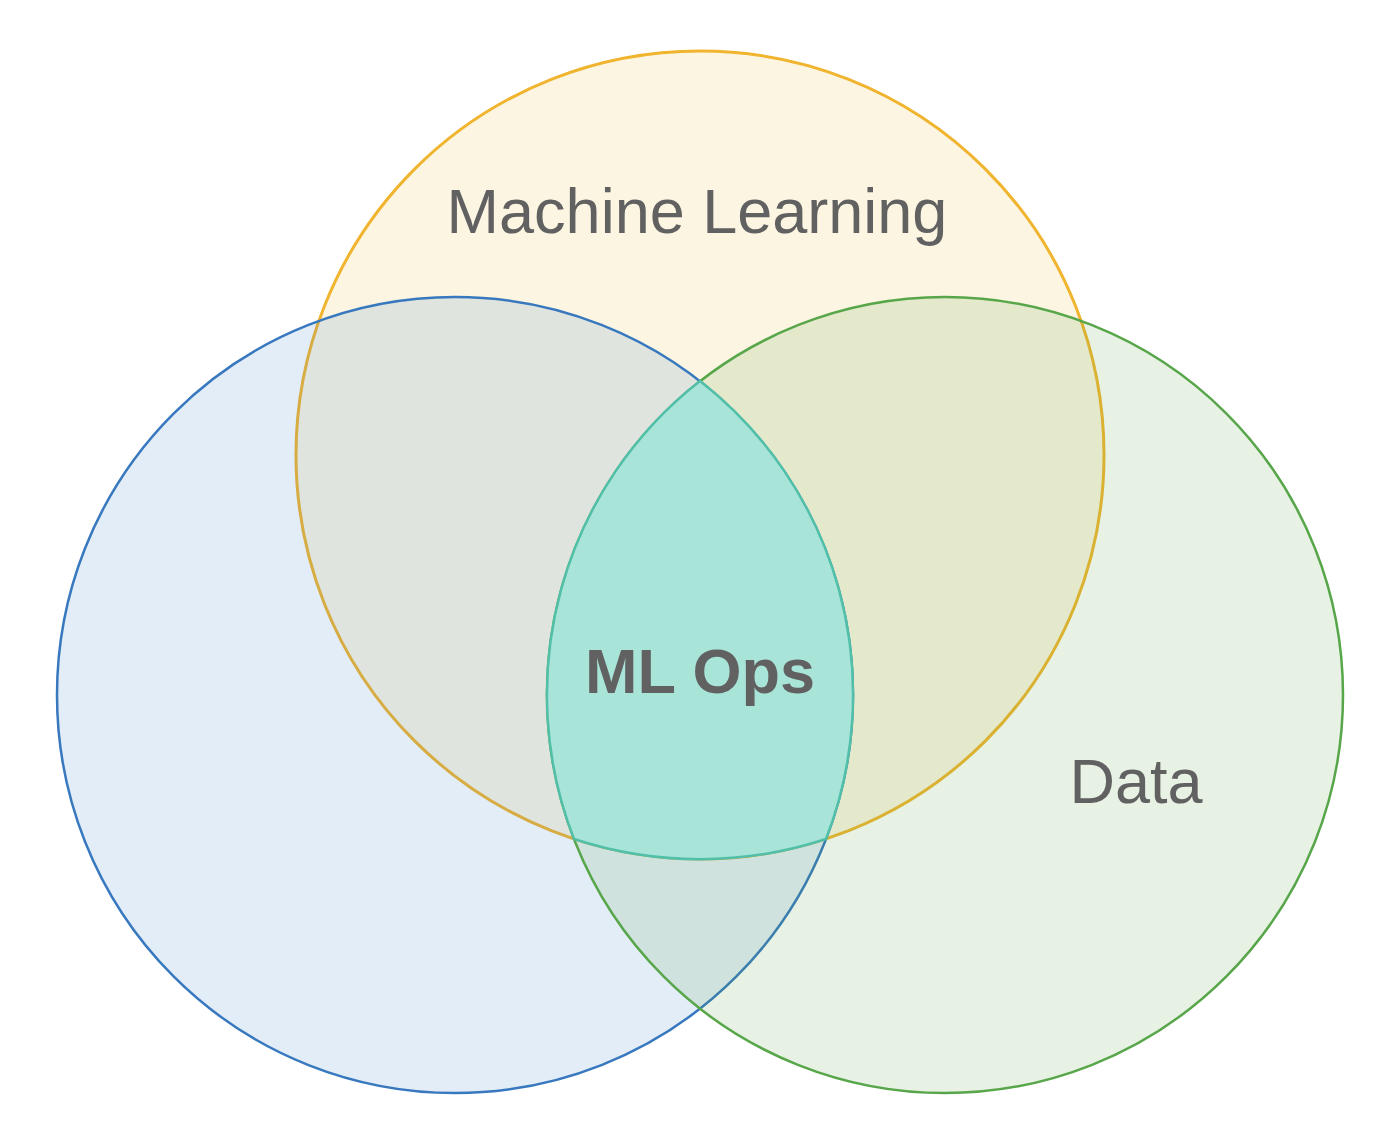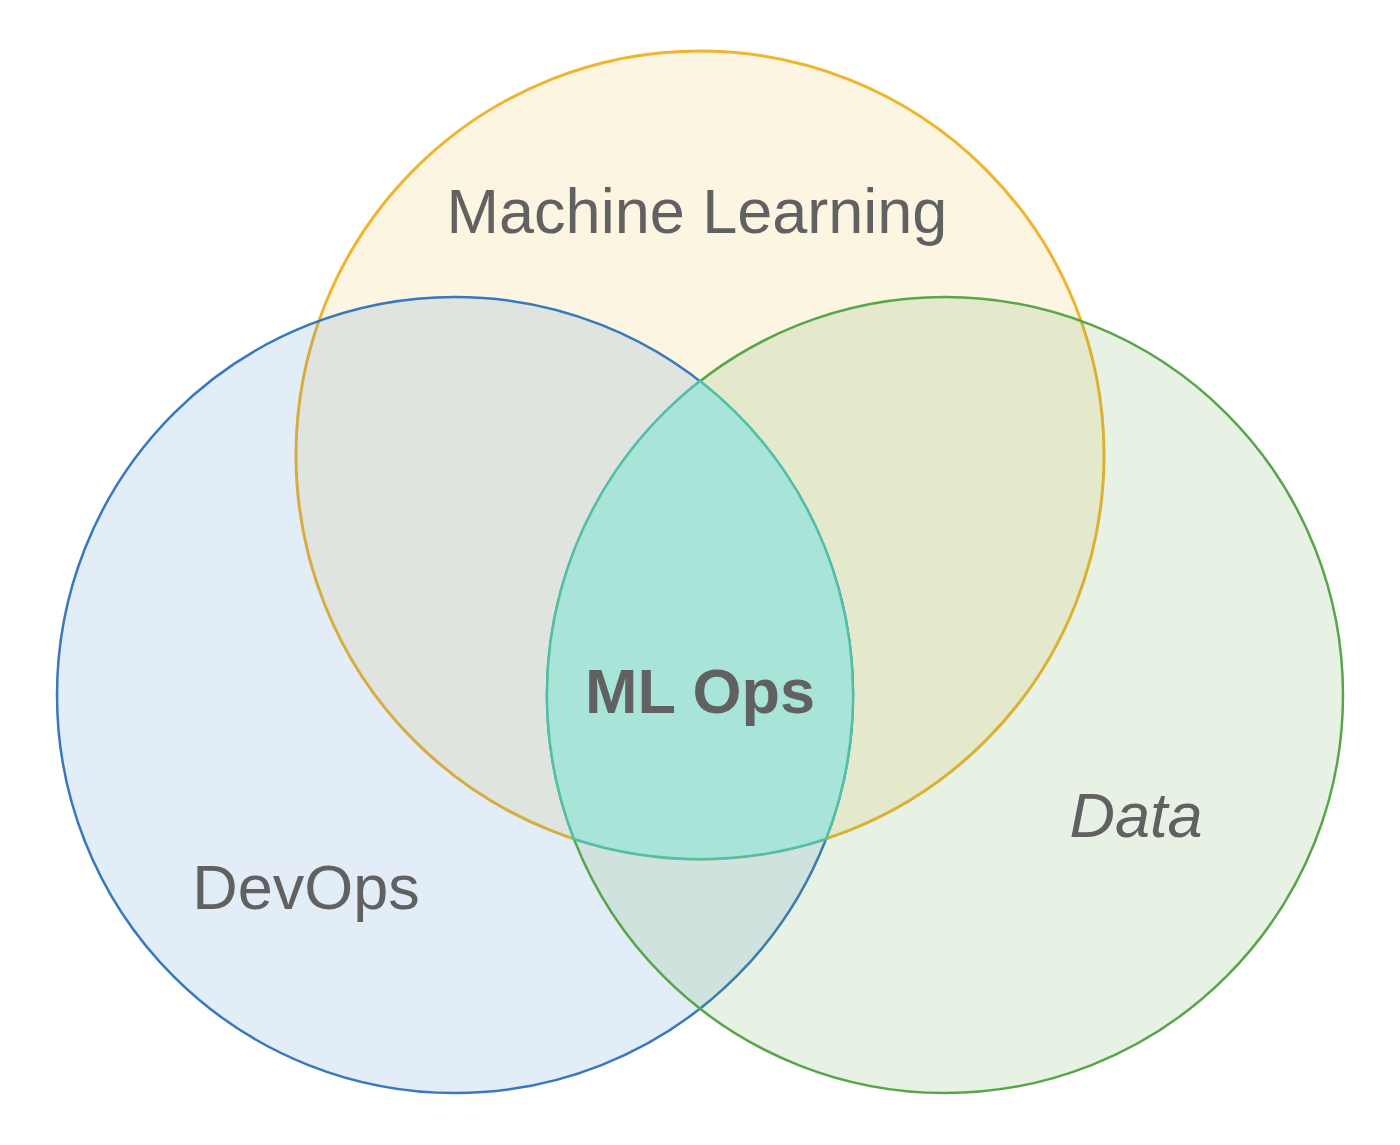--- a/index.html
+++ b/index.html
@@ -44,20 +44,19 @@
 
     <circle cx="455" cy="695" r="398" stroke-width="2.5" fill="rgba(59, 124, 196, 0.14)" stroke="#3778BE"></circle>
 
     <circle cx="945" cy="695" r="398" stroke-width="2.5" fill="rgba(88, 166, 74, 0.14)" stroke="#58A64A"></circle>
 
     <path d="M 700 381 A 398 398 0 0 1 826 839 A 404 404 0 0 1 574 839 A 398 398 0 0 1 700 381 Z" stroke-width="2.5" fill="#A9E4D9" stroke="#52BFA8"></path>
   </svg>
 
   <div class="venn-label" style="left: 697px; top: 211px; color: rgb(97, 97, 97);">Machine Learning</div>
 
-  <div class="venn-label" style="left: 306px; top: 887px; color: rgb(97, 97, 97);">DevOps</div>
 
-  <div class="venn-label" style="left: 1136px; top: 815px; color: rgb(97, 97, 97); font-style: italic;">Data</div>
+  <div class="venn-label" style="left: 1136px; top: 781px; color: rgb(97, 97, 97);">Data</div>
 
 
-  <div class="venn-label bold" style="left: 700px; top: 671px; color: rgb(97, 97, 97); margin-top: 20px;">ML Ops</div>
+  <div class="venn-label bold" style="left: 700px; top: 671px; color: rgb(97, 97, 97);">ML Ops</div>
 
 </div>
 
 </body></html>

